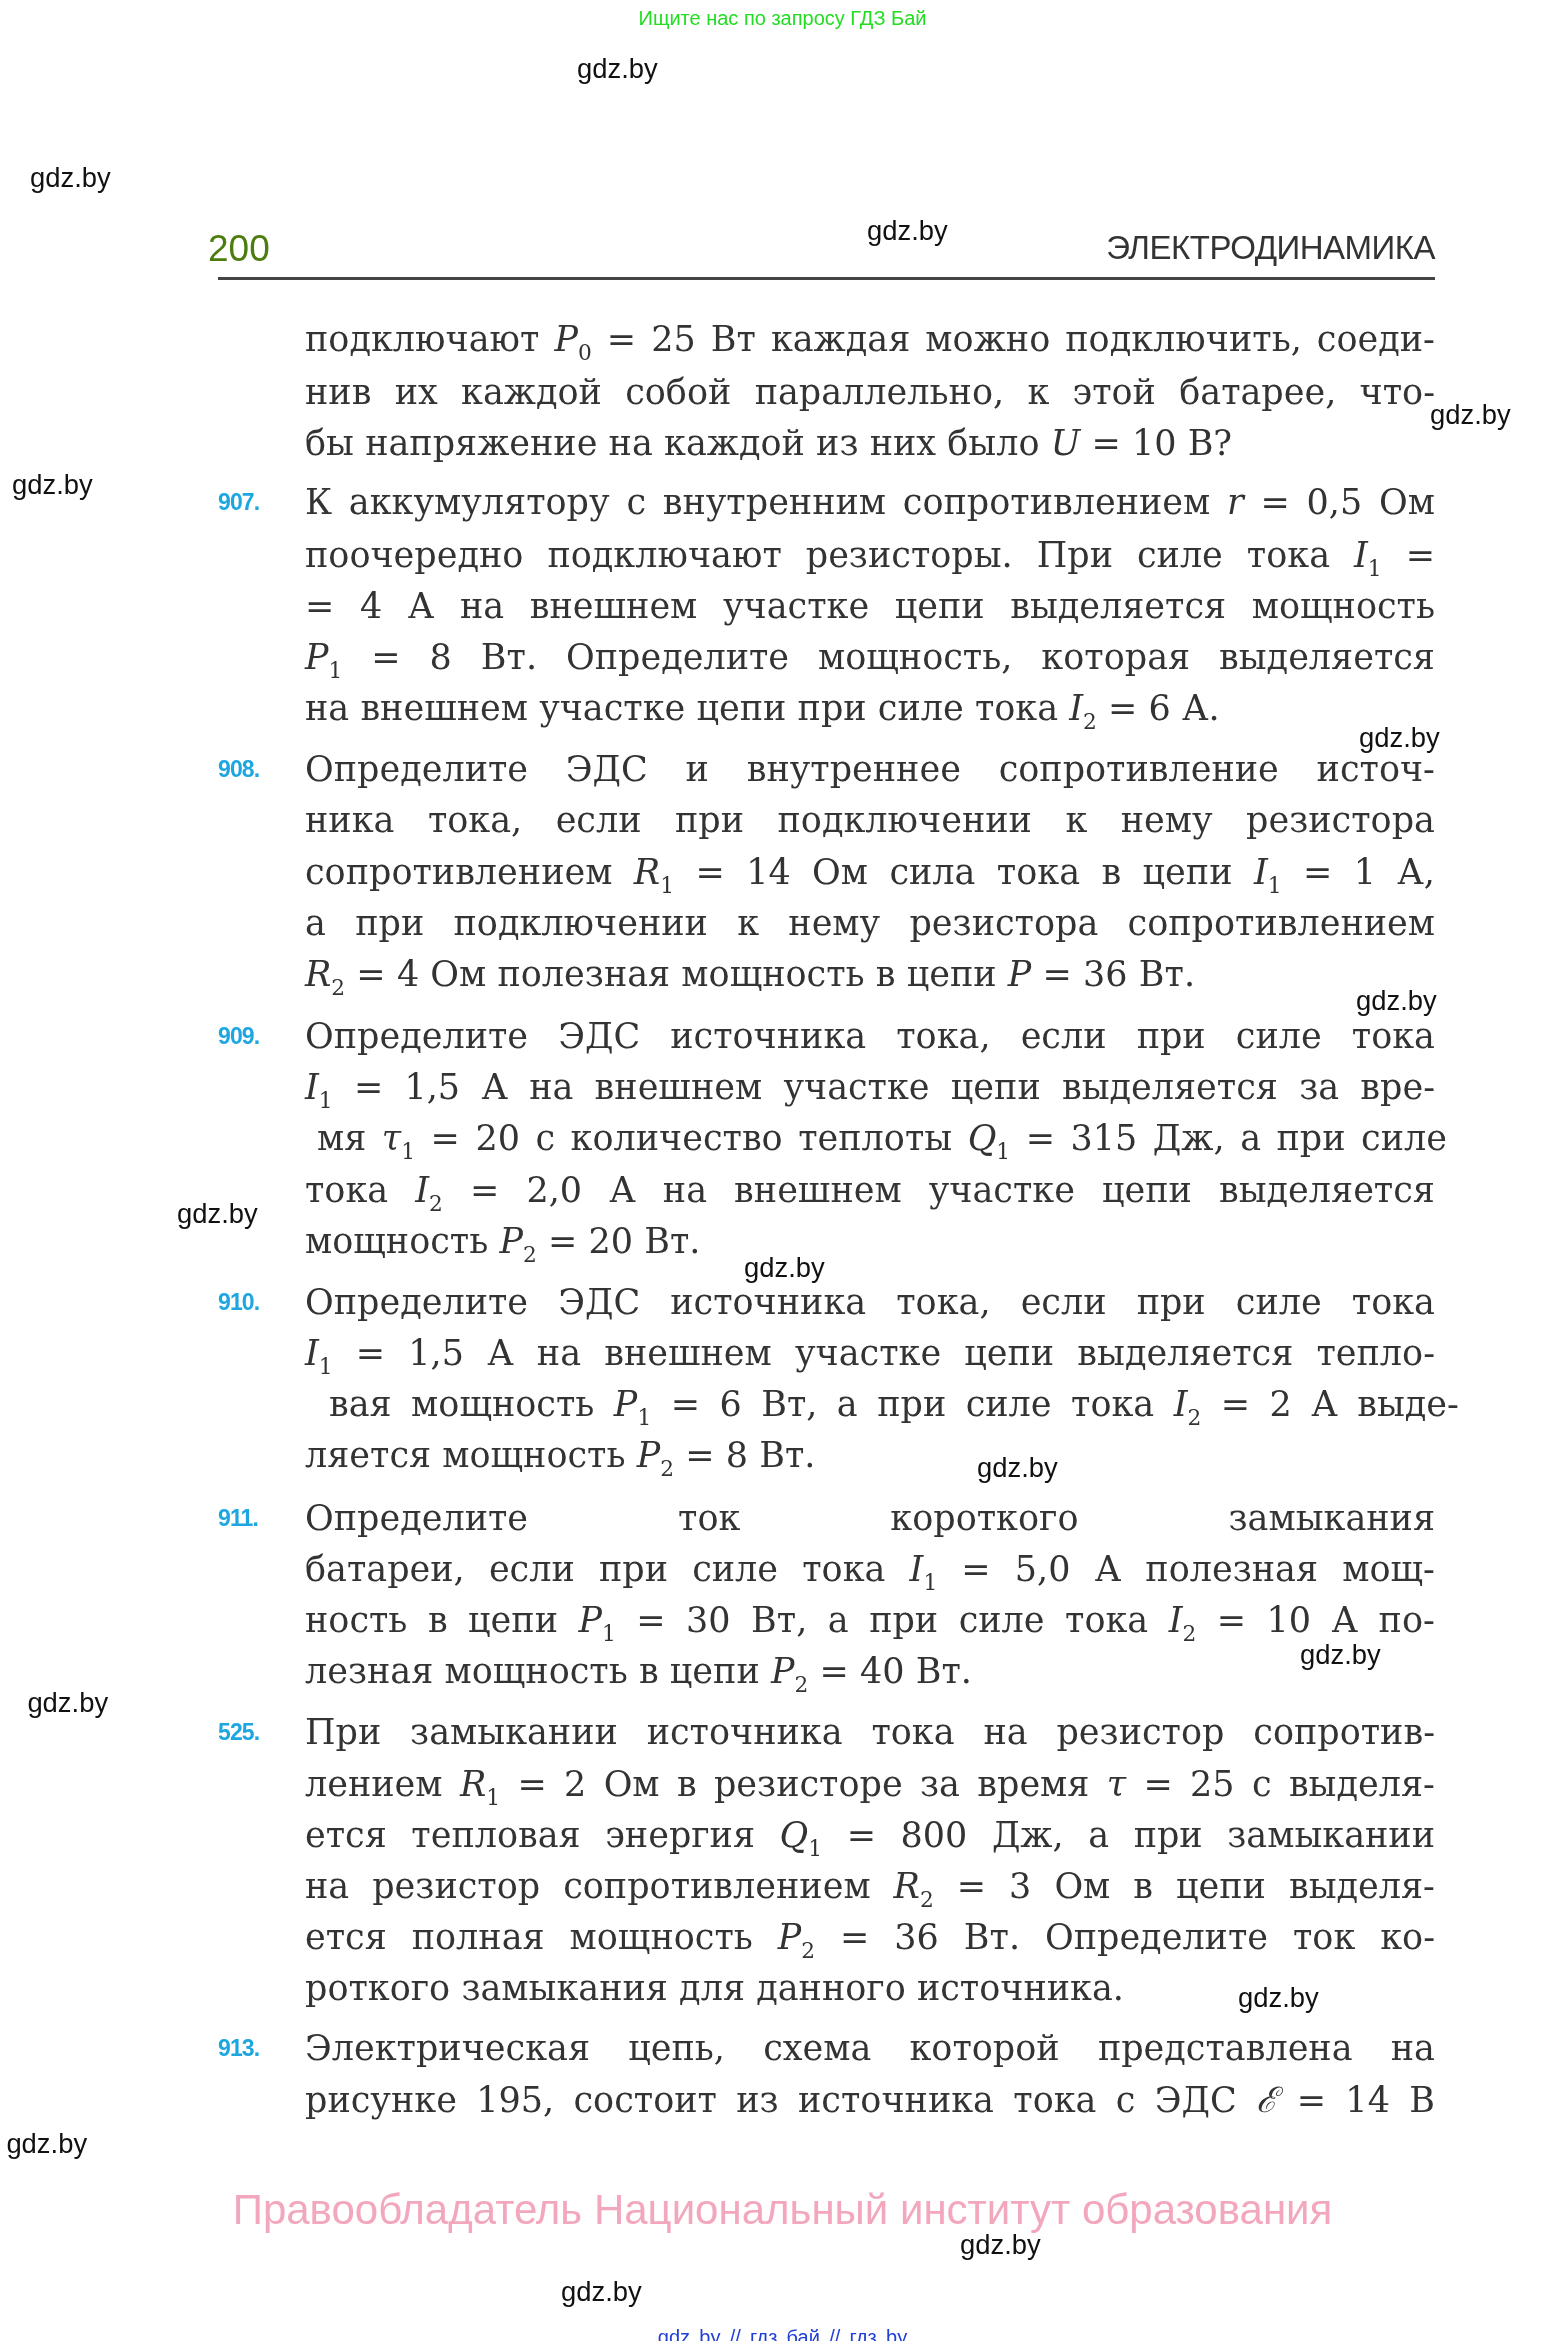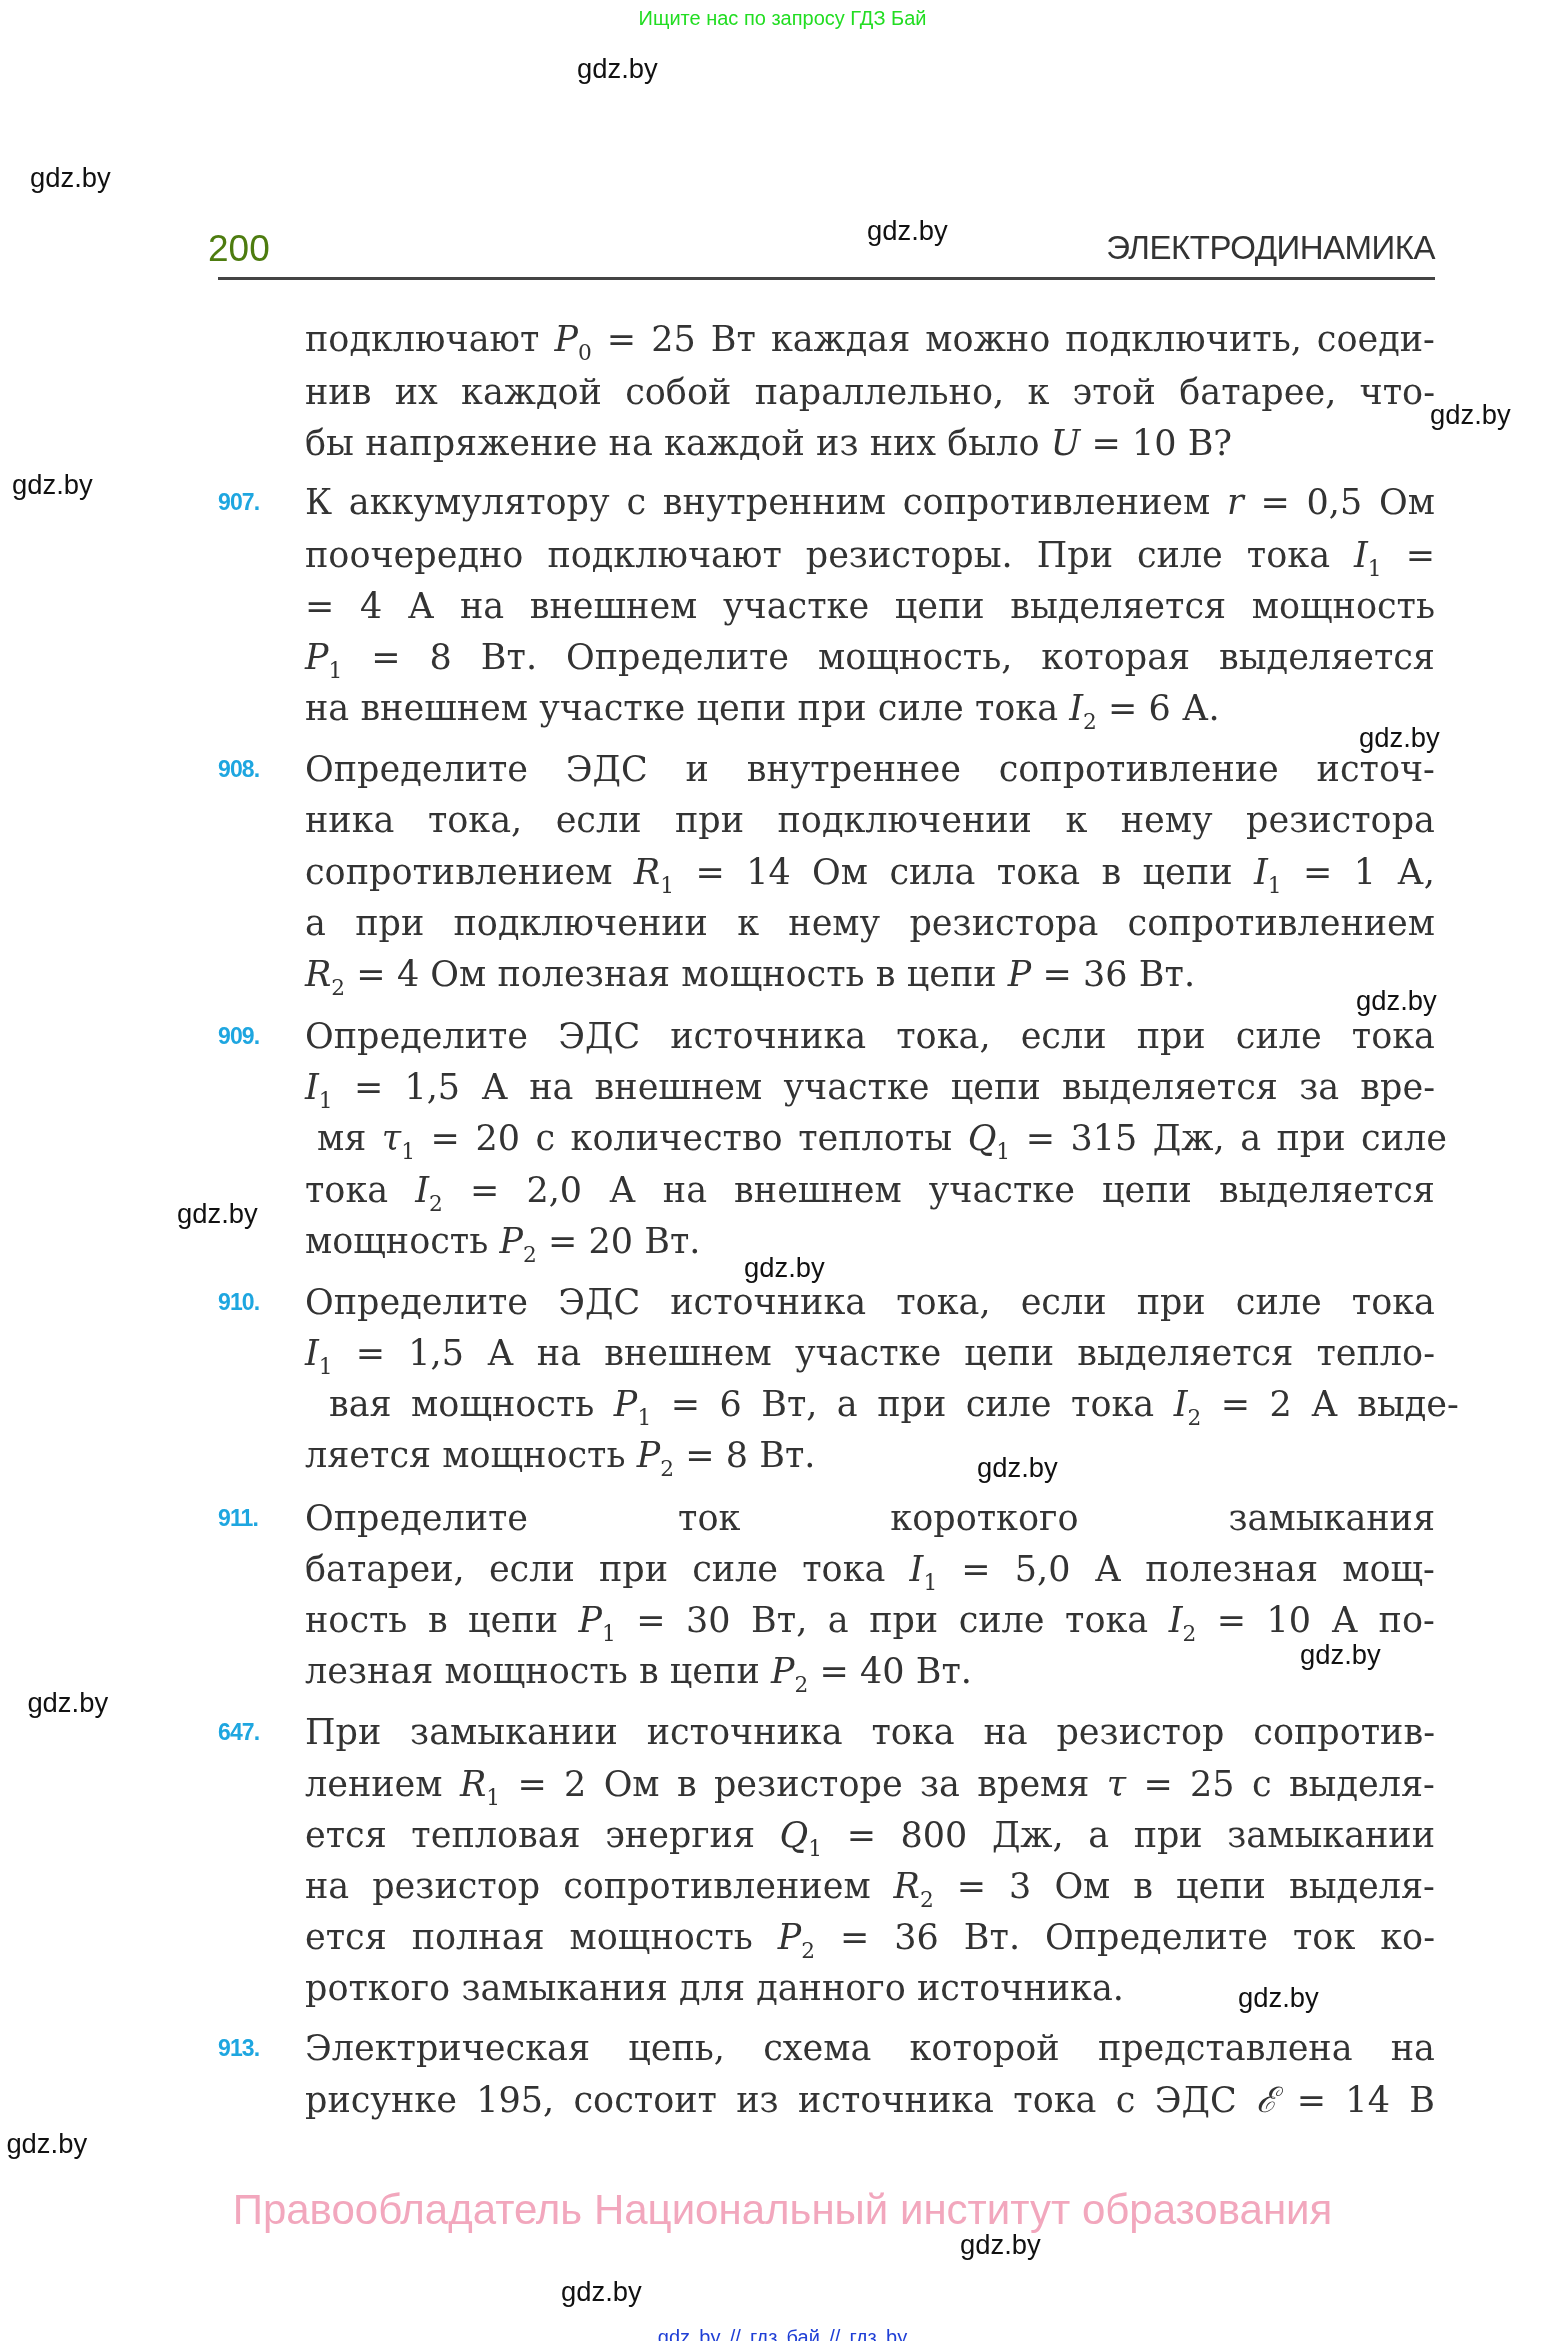--- a/index.html
+++ b/index.html
@@ -398,21 +398,21 @@
         <span>лезная</span>
         <span>мощность</span>
         <span>в</span>
         <span>цепи</span>
         <span><span class="var">P<span class="sub">2</span></span></span>
         <span>=</span>
         <span>40</span>
         <span>Вт.</span>
       </span>
     </div>
-    <div class="abs num" style="top: 1733px;">647.</div>
+    <div class="abs num" style="top: 1733px;">525.</div>
     <div class="abs line" style="top: 1733px;">
       <span class="jf">
         <span>При</span>
         <span>замыкании</span>
         <span>источника</span>
         <span>тока</span>
         <span>на</span>
         <span>резистор</span>
         <span>сопротив-</span>
       </span>

